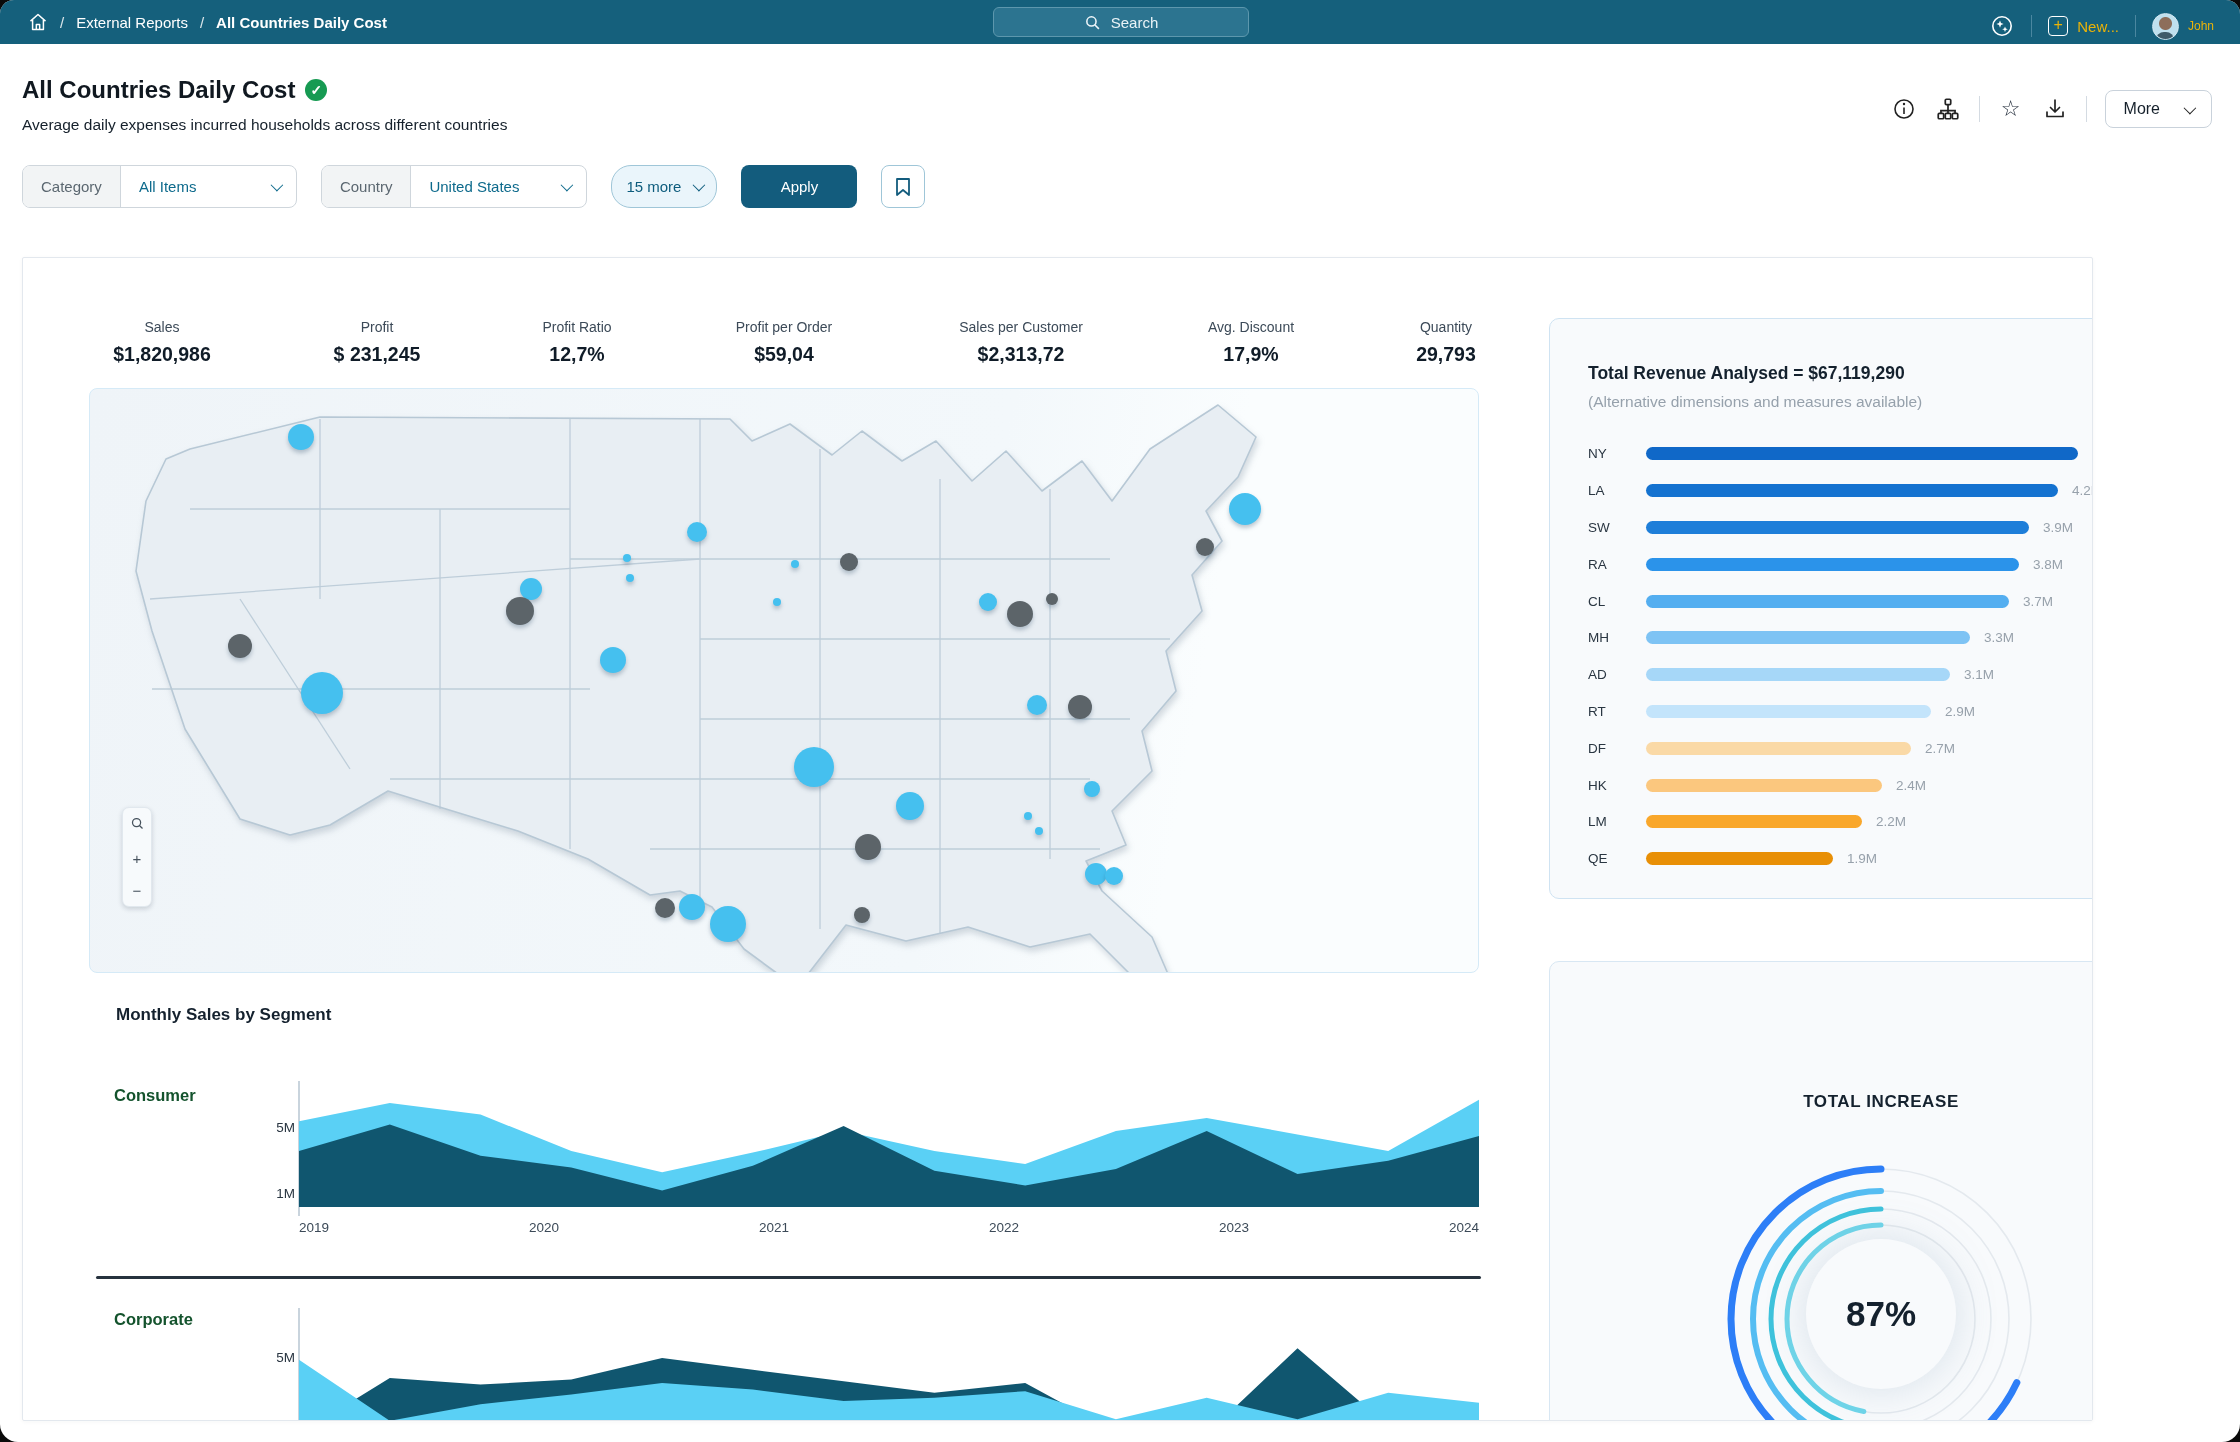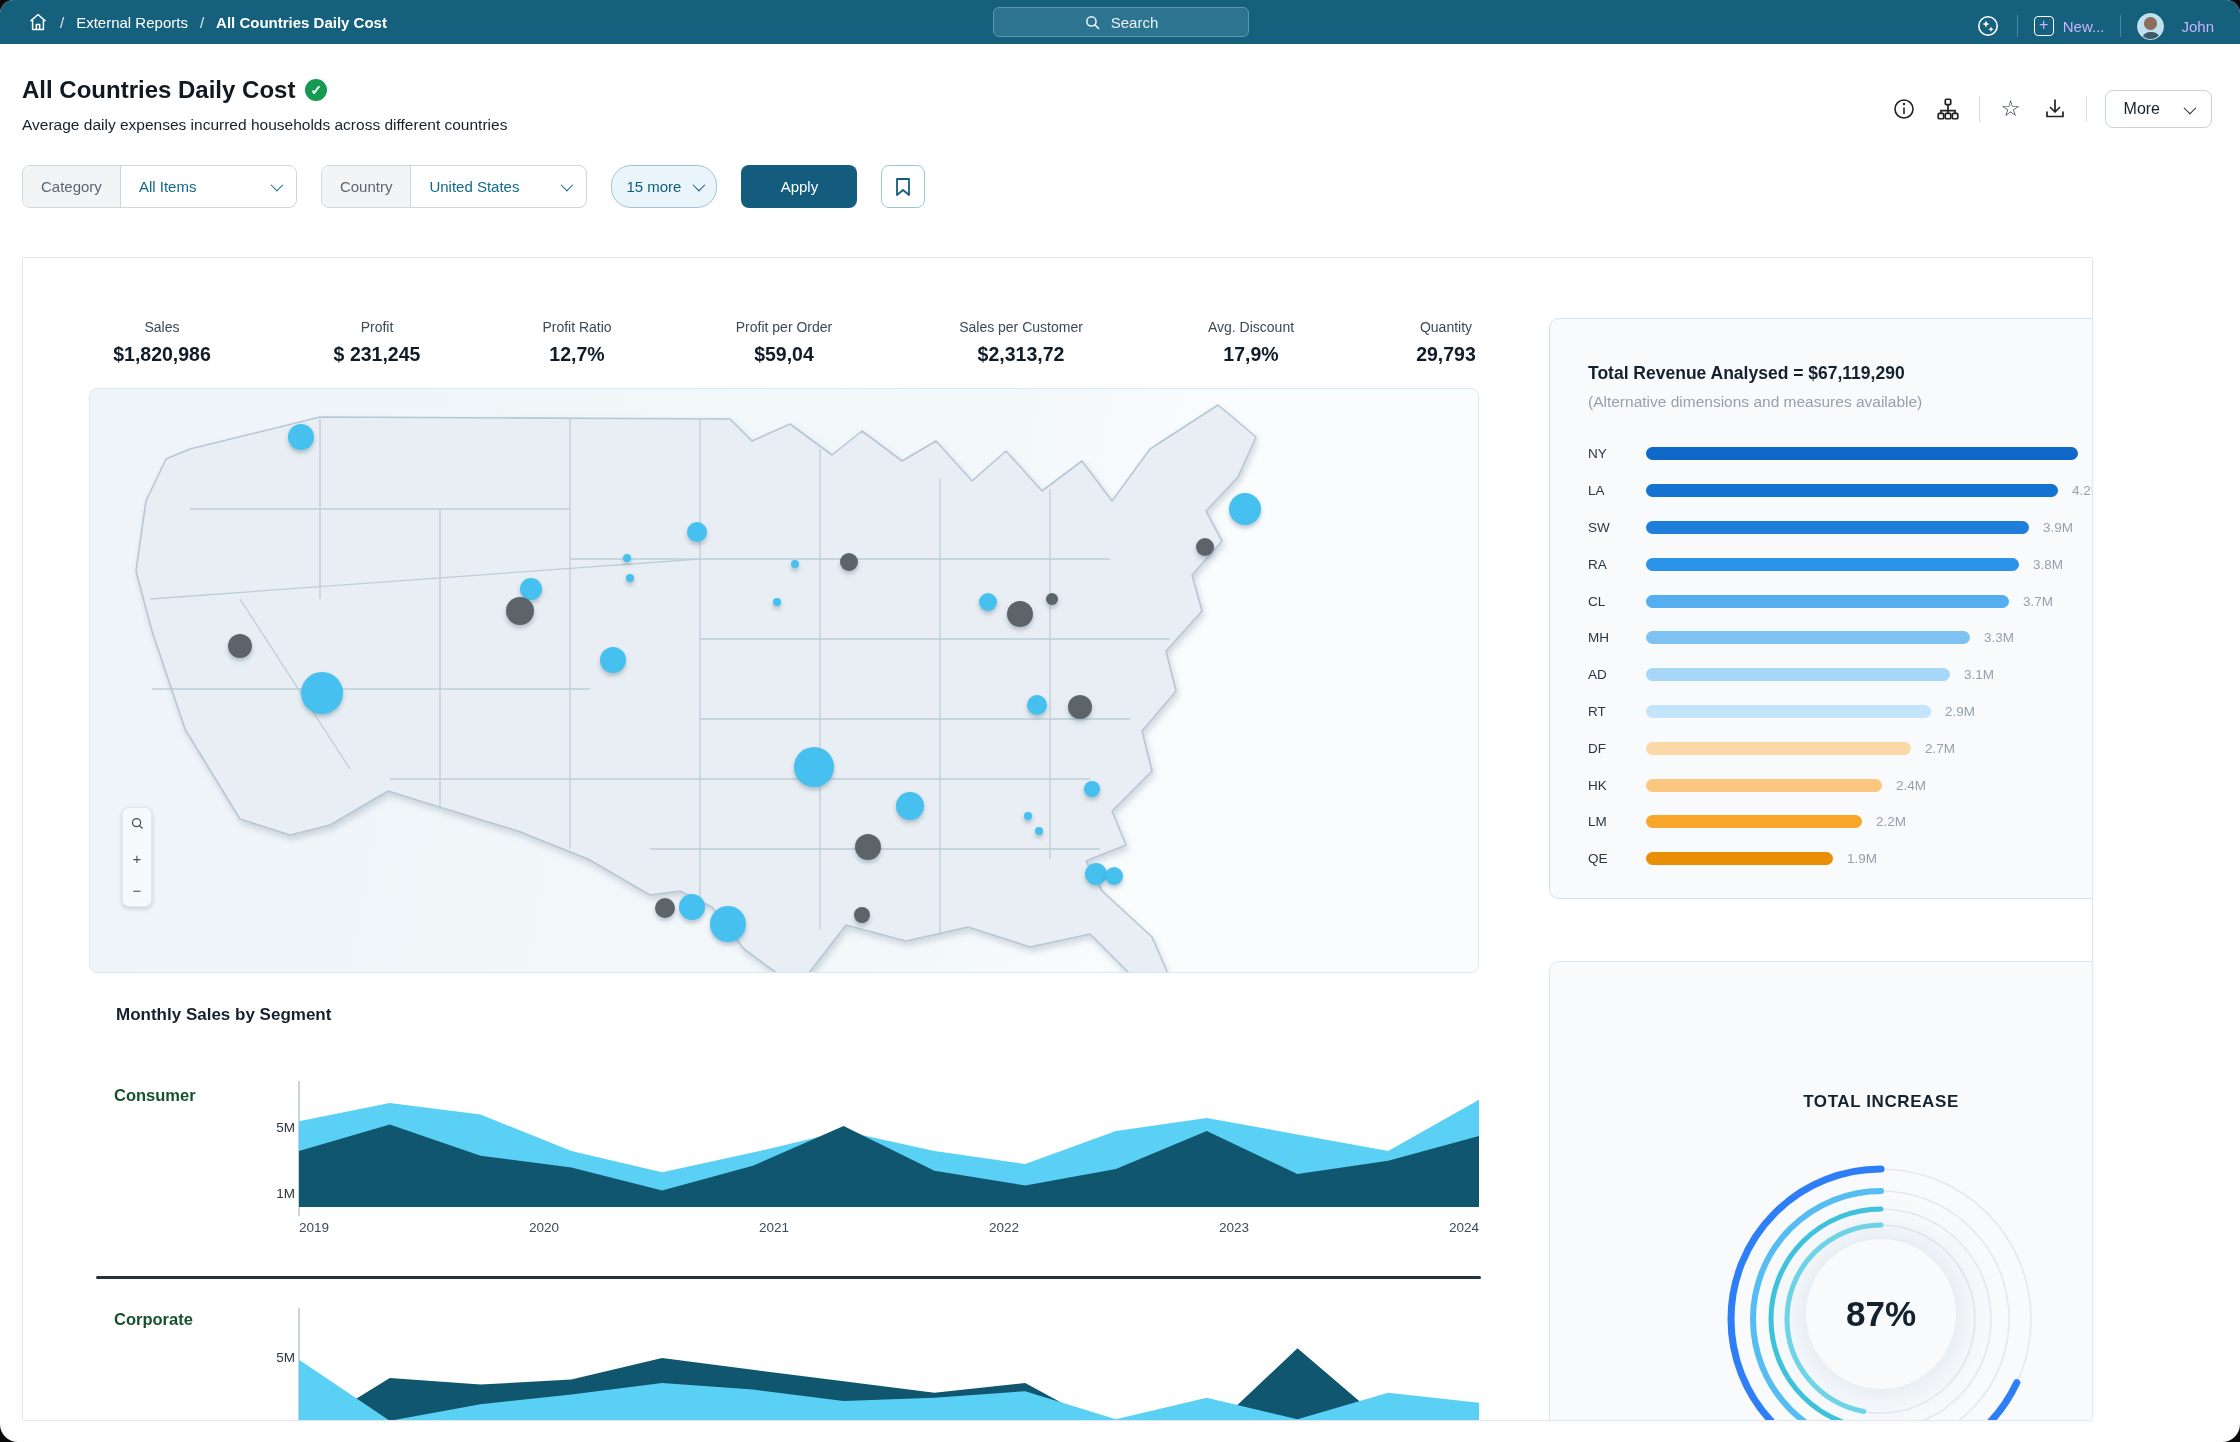--- a/index.html
+++ b/index.html
@@ -10,27 +10,27 @@
 
   
   .topbar { position:absolute; left:0; top:0; width:100%; height:44px; background:#15607c;
             display:flex; align-items:center; }
   .crumbs { position:absolute; left:28px; top:0; height:44px; display:flex; align-items:center; gap:12px; color:#ffffff; font-size:15px; }
   .crumbs .sep { opacity:.85; }
   .crumb-strong { font-weight:bold; }
   .searchpill { position:absolute; left:993px; top:7px; width:256px; height:30px; border-radius:6px;
                 background:#2c7490; border:1px solid #5d97ad; display:flex; align-items:center; justify-content:center;
                 gap:10px; color:#e9f3f7; font-size:15px; cursor:pointer; }
-  .tb-right { position:absolute; right:26px; top:0; height:52px; display:flex; align-items:center; gap:16px; color:#c4b5fd; }
+  .tb-right { position:absolute; right:26px; top:0; height:52px; display:flex; align-items:center; gap:16px; color:#eab308; }
   .tb-div { width:1px; height:22px; background:#4b87a0; }
   .ai-icon { width:24px; height:24px; }
   .new-btn { display:flex; align-items:center; gap:9px; font-size:15px; cursor:pointer; }
   .plus-sq { width:20px; height:20px; border:1.6px solid #ffffff; border-radius:4px; position:relative; }
   .plus-sq::before { content:"+"; position:absolute; left:50%; top:50%; transform:translate(-50%,-54%); font-size:16px; }
-  .user { display:flex; align-items:center; gap:17px; font-size:15px; cursor:pointer;text-align:right; }
+  .user { display:flex; align-items:center; gap:9px; font-size:12px; cursor:pointer;text-align:right; }
   .avatar { width:27px; height:27px; border-radius:50%; background:radial-gradient(circle at 50% 38%, #8d6e5a 0 6px, #bfe0ee 7px); border:1px solid #d3e8f2; position:relative; overflow:hidden; }
   .avatar::after { content:""; position:absolute; left:50%; bottom:-4px; transform:translateX(-50%); width:18px; height:11px; border-radius:8px 8px 0 0; background:#3e5a68; }
 
   
   .page-title { position:absolute; left:22px; top:76px; font-size:24px; font-weight:bold; color:#101820;
                 display:flex; align-items:center; gap:10px; }
   .verified { width:22px; height:22px; border-radius:50%; background:#169a52; color:#fff; font-size:14px;
               display:flex; align-items:center; justify-content:center; font-weight:bold; }
   .page-sub { position:absolute; left:22px; top:116px; font-size:15.5px; color:#15202b; }
   .hdr-icons { position:absolute; top:90px; right:28px; display:flex; align-items:center; gap:18px; color:#1f2937; }

